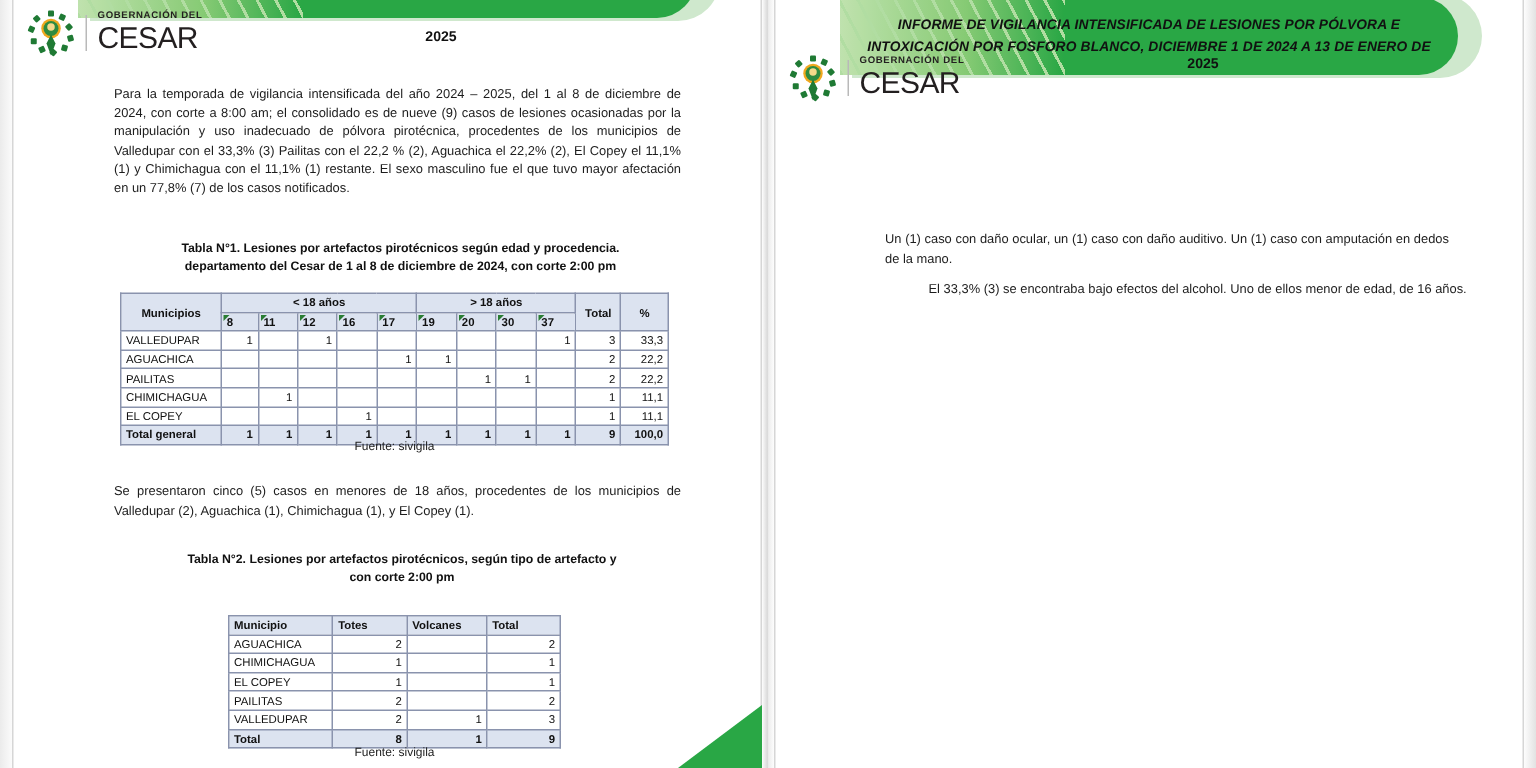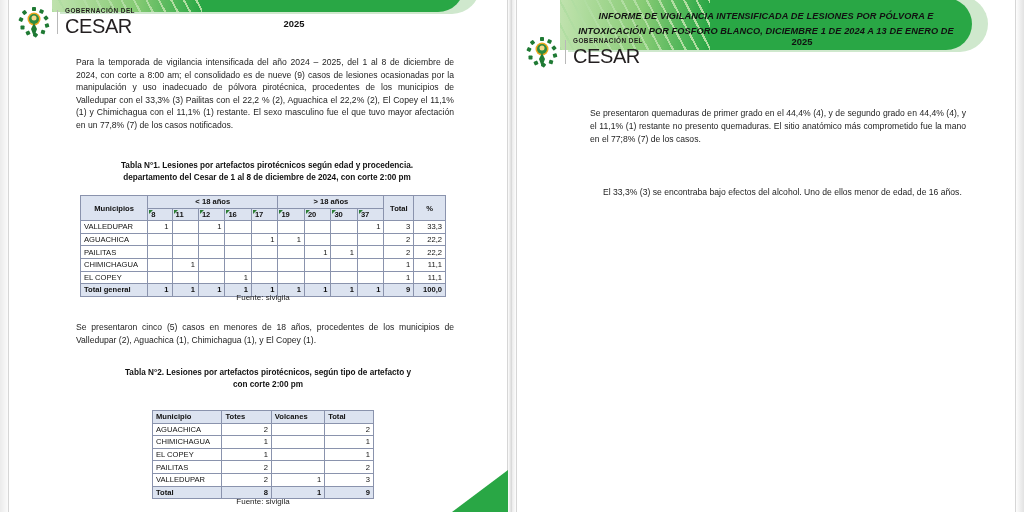--- a/index.html
+++ b/index.html
@@ -382,17 +382,17 @@
           <path d="M32 34 L26 46 L32 62 L38 46 Z" fill="#1f7a34"></path>
         </svg>
       </div>
       <div class="logo-div"></div>
       <div class="logo-text">
         <span class="gob">GOBERNACIÓN DEL</span>
         <span class="cesar">CESAR</span>
       </div>
     </div>
 
-    <p class="rightpara" style="left:74px;top:98px;width:376px;">Se presentaron quemaduras de primer grado en el 44,4% (4), y de segundo grado en 44,4% (4), y el 11,1% (1) restante no presento quemaduras. El sitio anatómico más comprometido fue la mano en el 77;8% (7) de los casos.</p>
-    <p class="rightpara" style="left:68px;top:177px;width:376px;padding-left:19px;">El 33,3% (3) se encontraba bajo efectos del alcohol. Uno de ellos menor de edad, de 16 años.</p>
+    <p class="rightpara" style="left:74px;top:144px;width:376px;">Un (1) caso con daño ocular, un (1) caso con daño auditivo. Un (1) caso con amputación en dedos de la mano.</p>
+    <p class="rightpara" style="left:84px;top:177px;width:376px;padding-left:19px;">El 33,3% (3) se encontraba bajo efectos del alcohol. Uno de ellos menor de edad, de 16 años.</p>
   </div>
 
 </div>
 
 </body></html>

